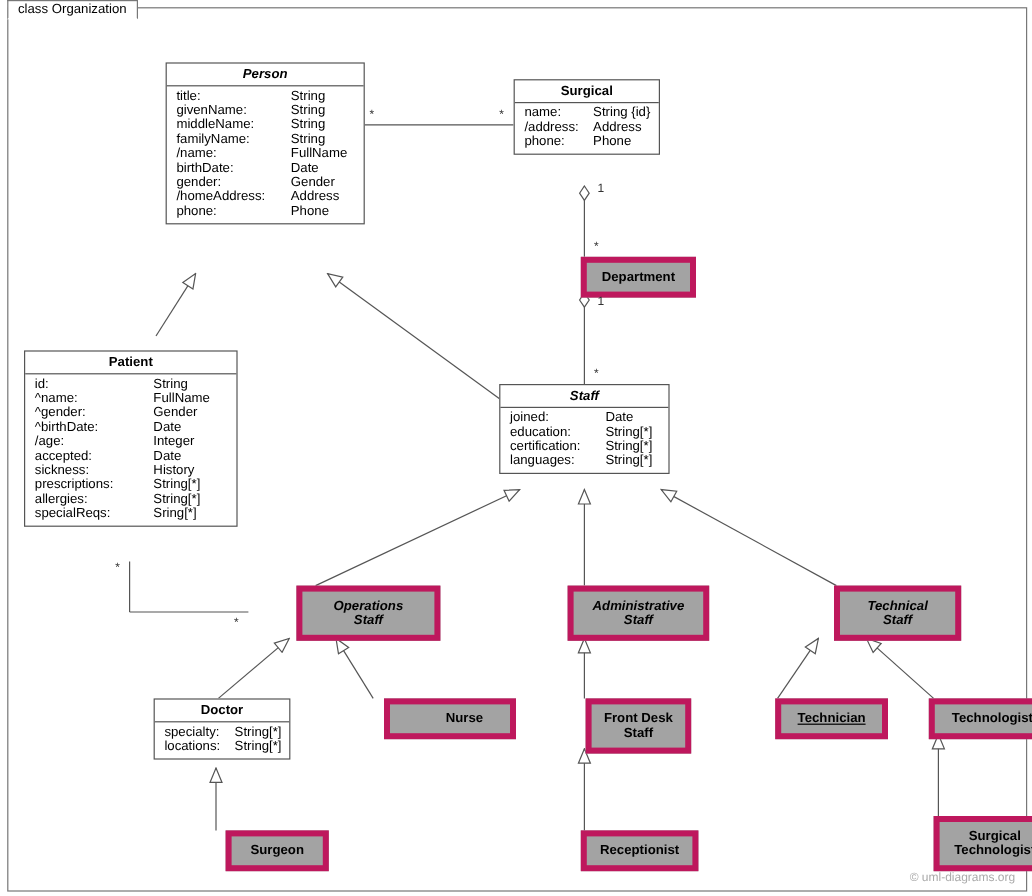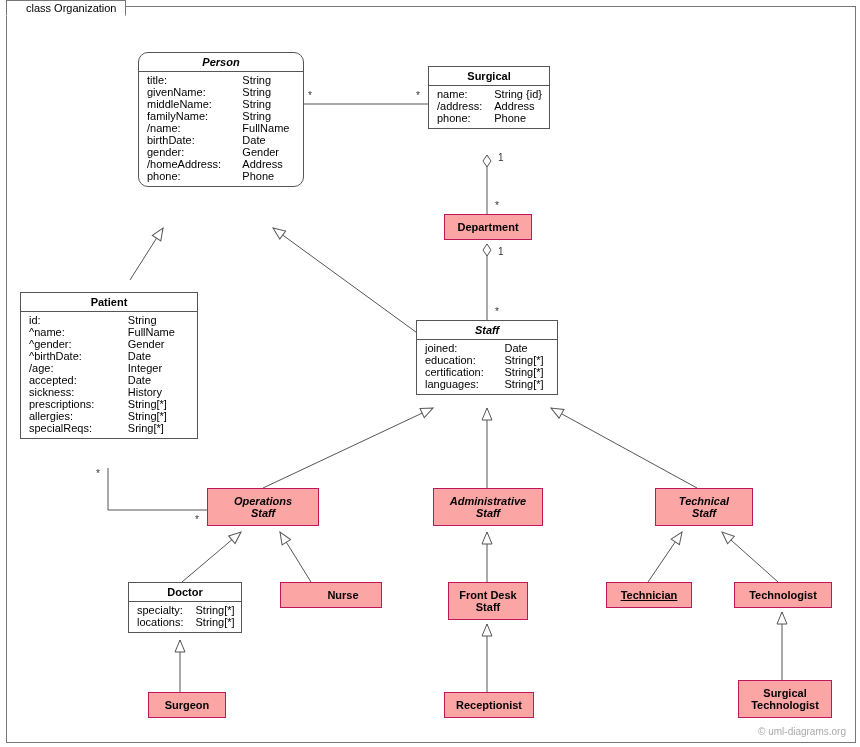--- a/index.html
+++ b/index.html
@@ -1,26 +1,26 @@
 <!DOCTYPE html>
 <html><head>
 <meta charset="utf-8">
 <style>
 body { margin: 0; font-family: Arial, sans-serif; font-size: 11px; background: #fff; }
 .container { position: relative; width: 860px; height: 747px; background: #fff; }
 .frame { position: absolute; left: 6px; top: 6px; width: 848px; height: 735px; border: 1px solid #777; }
-.frame-tab { position: absolute; left: 6px; top: 0; background: #fff; padding: 1px 8px 1px 19px; border: 1px solid #777; border-bottom: 1px solid #fff; z-index: 2; font-size: 11px; }
+.frame-tab { position: absolute; left: 6px; top: 0; background: #fff; padding: 1px 8px 1px 8px; border: 1px solid #777; border-bottom: 1px solid #fff; z-index: 2; font-size: 11px; }
 .class-box { position: absolute; background: #fff; border: 1px solid #555; }
 .class-title { text-align: center; font-weight: bold; font-style: italic; padding: 3px 6px; border-bottom: 1px solid #555; }
 .class-title.plain { font-style: normal; }
 .attrs { padding: 2px 6px 4px 6px; }
 .attrs table { border-collapse: collapse; width: 100%; }
 .attrs td { font-size: 11px; padding: 0 2px; vertical-align: top; white-space: nowrap; }
 .attrs td:first-child { padding-right: 10px; }
-.simple-box { position: absolute; background: #fca5a5; border: 1px solid #be185d; text-align: center; padding: 6px 8px; font-weight: bold; }
+.simple-box { position: absolute; background: #a3a3a3; border: 5px solid #be185d; text-align: center; padding: 6px 8px; font-weight: bold; margin-left: 40px; }
 svg.lines { position: absolute; left: 0; top: 0; width: 860px; height: 747px; pointer-events: none; }
 .mult { position: absolute; font-size: 10px; color: #333; }
 .watermark { position: absolute; right: 14px; bottom: 10px; font-size: 10px; color: #aaa; }
 </style>
 </head>
 <body>
 
 <div class="container">
   <div class="frame-tab">class Organization</div>
   <div class="frame"></div>
@@ -64,21 +64,21 @@
 
     <line x1="778" y1="582" x2="722" y2="532" stroke="#555" marker-end="url(#triangle)"></line>
 
     <line x1="180" y1="692" x2="180" y2="640" stroke="#555" marker-end="url(#triangle)"></line>
 
     <line x1="487" y1="692" x2="487" y2="624" stroke="#555" marker-end="url(#triangle)"></line>
 
     <line x1="782" y1="680" x2="782" y2="612" stroke="#555" marker-end="url(#triangle)"></line>
   </svg>
 
-  <div class="class-box" style="left:138px; top:52px; width:164px;border-radius:10px;">
+  <div class="class-box" style="left:138px; top:52px; width:164px;">
     <div class="class-title">Person</div>
     <div class="attrs">
         <table>
       <tbody>
             <tr>
               <td>title:</td>
               <td>String</td>
             </tr>
       <tr>
               <td>givenName:</td>

